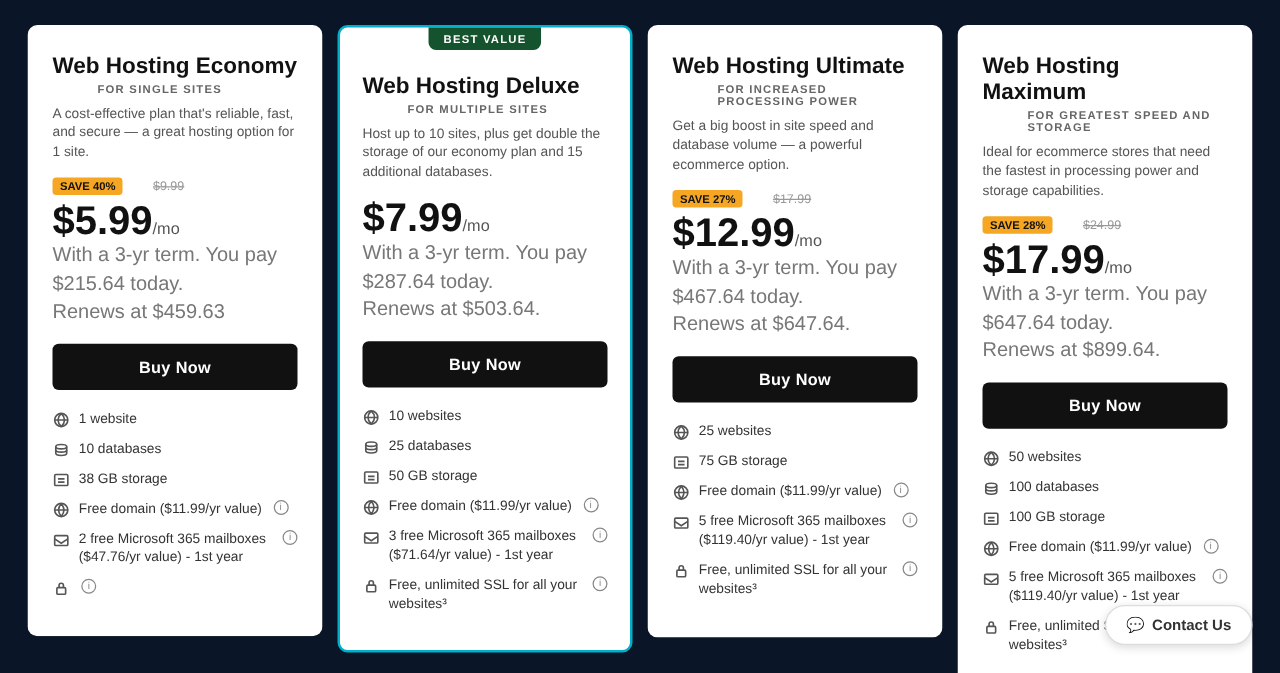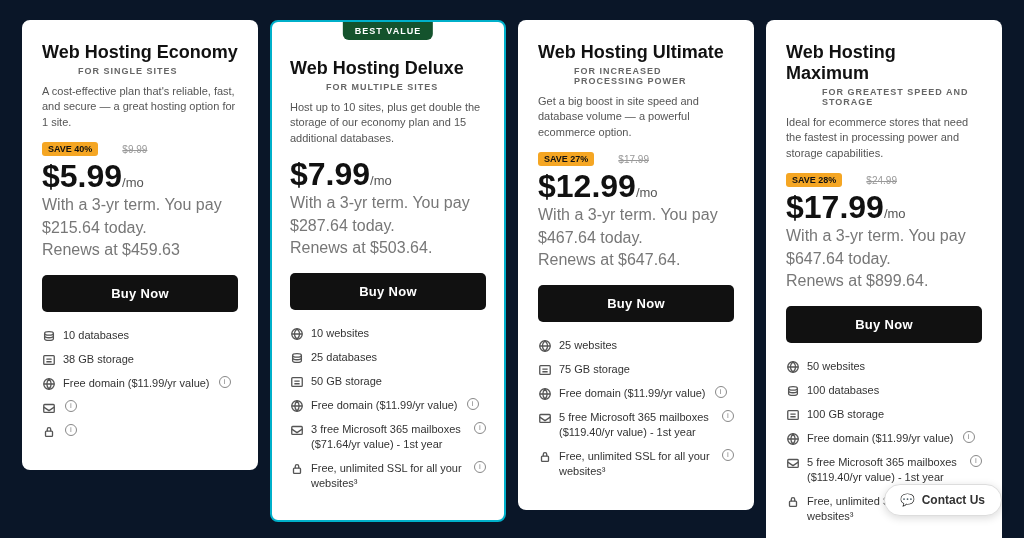--- a/index.html
+++ b/index.html
@@ -180,20 +180,28 @@
     <div class="plan-desc">A cost-effective plan that's reliable, fast, and secure — a great hosting option for 1 site.</div>
     <div class="pricing-row">
       <span class="save-badge">SAVE 40%</span>
       <span class="original-price">$9.99</span>
     </div>
     <div class="current-price">$5.99<span class="per-mo">/mo</span></div>
     <div class="price-note">With a 3-yr term. You pay $215.64 today.<br>Renews at $459.63</div>
     <button class="buy-btn">Buy Now</button>
     <ul class="features-list">
 
+    <li>
+      <svg viewBox="0 0 16 16" class="feat-icon" fill="none" stroke="#555" stroke-width="1.5">
+            <circle cx="8" cy="8" r="6"></circle>
+            <path d="M8 2c-2 2-3 4-3 6s1 4 3 6M8 2c2 2 3 4 3 6s-1 4-3 6M2 8h12"></path>
+          </svg>
+      <span>1 website</span>
+
+    </li>
 
     <li>
       <svg viewBox="0 0 16 16" class="feat-icon" fill="none" stroke="#555" stroke-width="1.5">
             <ellipse cx="8" cy="5" rx="5" ry="2"></ellipse>
             <path d="M3 5v3c0 1.1 2.2 2 5 2s5-.9 5-2V5"></path>
             <path d="M3 8v3c0 1.1 2.2 2 5 2s5-.9 5-2V8"></path>
           </svg>
       <span>10 databases</span>
 
     </li>
@@ -214,20 +222,21 @@
           </svg>
       <span>Free domain ($11.99/yr value)</span>
       <span class="info-icon">i</span>
     </li>
 
     <li>
       <svg viewBox="0 0 16 16" class="feat-icon" fill="none" stroke="#555" stroke-width="1.5">
             <rect x="2" y="4" width="12" height="9" rx="1"></rect>
             <path d="M2 7l6 4 6-4"></path>
           </svg>
+      <span>2 free Microsoft 365 mailboxes ($47.76/yr value) - 1st year</span>
       <span class="info-icon">i</span>
     </li>
 
     <li>
       <svg viewBox="0 0 16 16" class="feat-icon" fill="none" stroke="#555" stroke-width="1.5">
             <rect x="4" y="7" width="8" height="6" rx="1"></rect>
             <path d="M6 7V5a2 2 0 014 0v2"></path>
           </svg>
       <span class="info-icon">i</span>
     </li>

